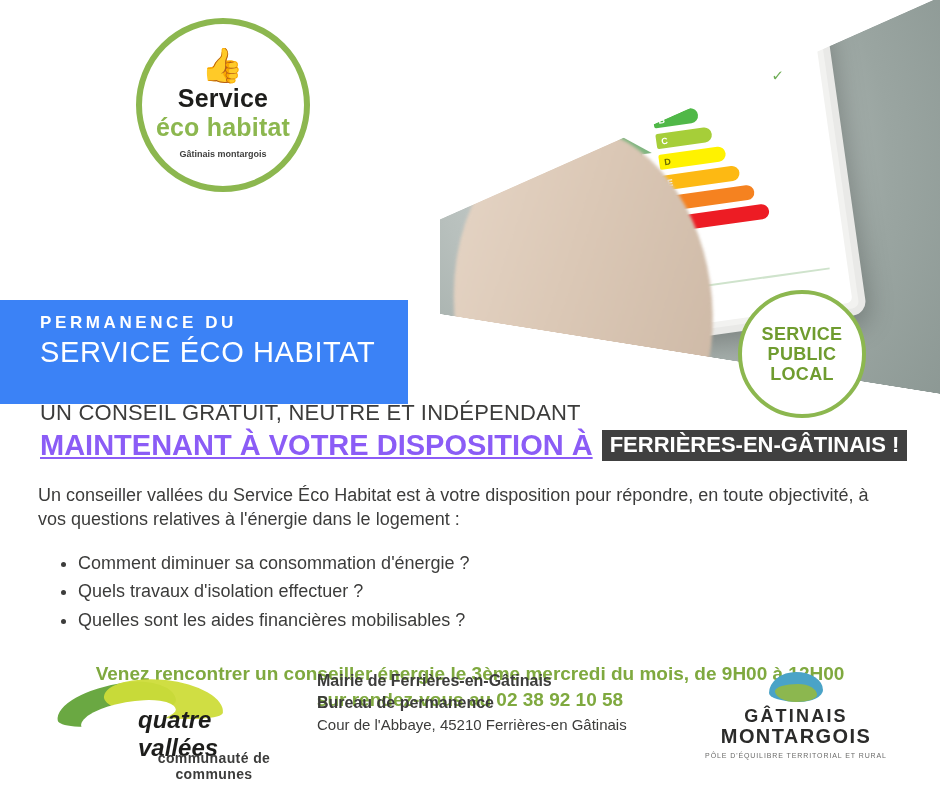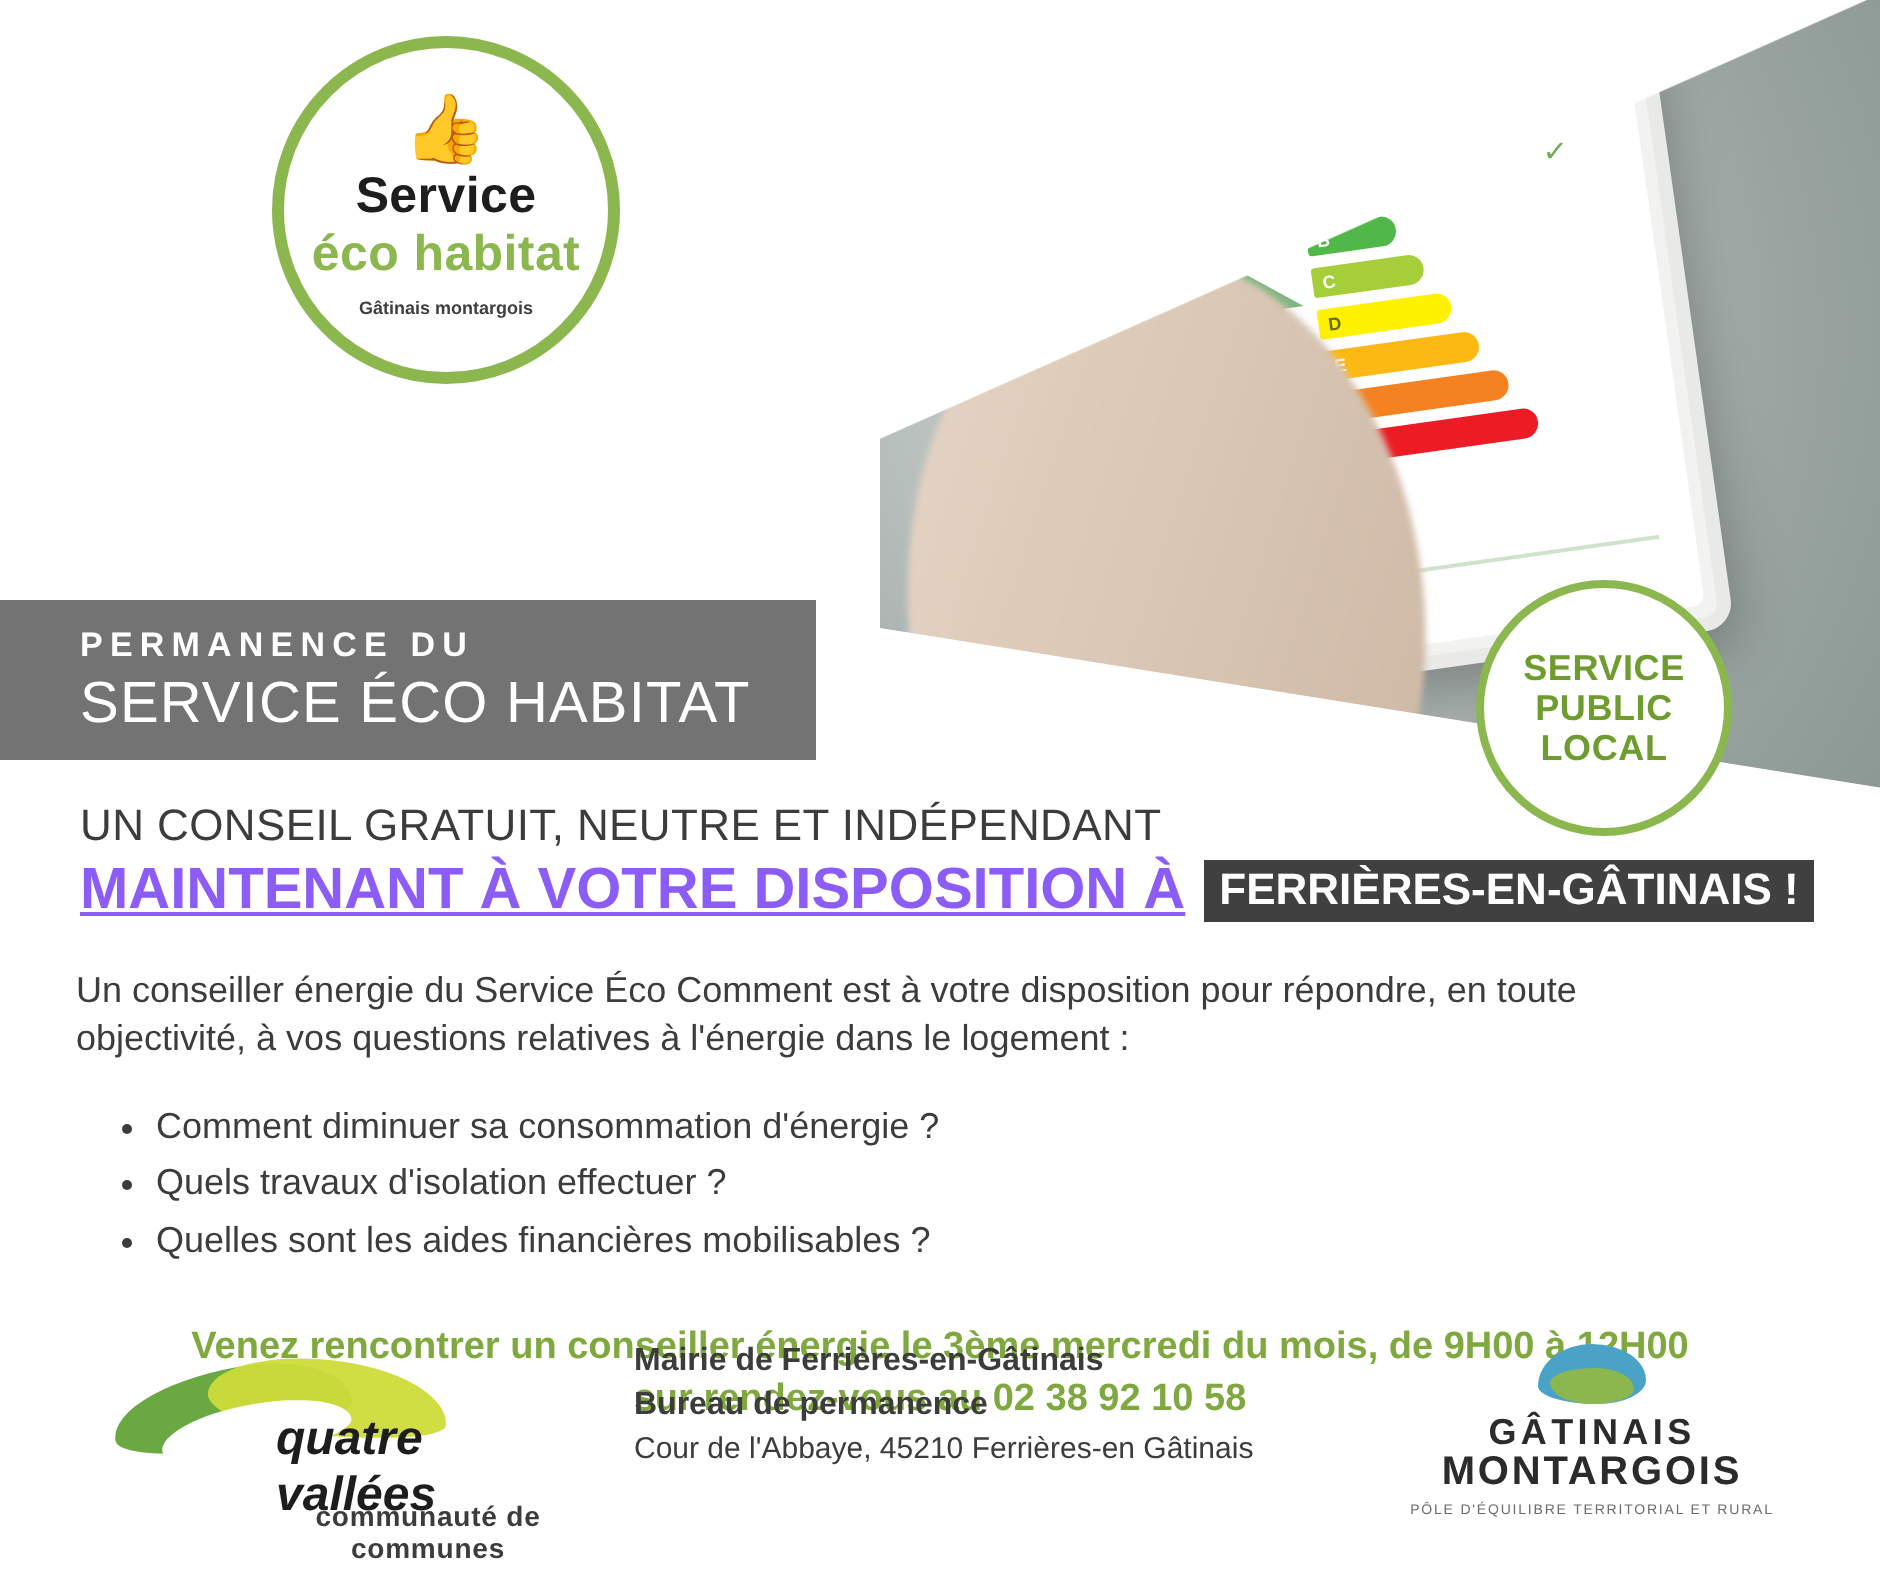--- a/index.html
+++ b/index.html
@@ -161,22 +161,22 @@
     align-items: center; justify-content: center;
     z-index: 6;
     line-height: 1.12;
   }
   .spl div { font-size: 18px; font-weight: bold; color: #6f9c2f; letter-spacing: .3px; }
 
   
   .title-block {
     position: absolute;
     left: 0; top: 300px;
-    width: 408px; height: 80px;
-    background: #737373;
+    width: 408px; height: 104px;
+    background: #3b82f6;
     color: #ffffff;
     padding: 13px 0 0 40px;
   }
   .title-small {
     font-size: 17px; font-weight: bold; letter-spacing: 3.6px;
   }
   .title-big {
     font-size: 29px; letter-spacing: .6px; margin-top: 3px; font-weight: normal;
   }
 
@@ -341,21 +341,21 @@
   <div class="title-big">SERVICE ÉCO HABITAT</div>
 </div>
 
 <div class="body-wrap">
   <div class="lead1">UN CONSEIL GRATUIT, NEUTRE ET INDÉPENDANT</div>
   <div class="lead2-row">
     <span class="lead2">MAINTENANT À VOTRE DISPOSITION À</span>
     <span class="highlight">FERRIÈRES-EN-GÂTINAIS !</span>
   </div>
 
-  <p class="para">Un conseiller énergie du Service Éco Comment est à votre disposition pour répondre, en toute objectivité, à vos questions relatives à l'énergie dans le logement :</p>
+  <p class="para">Un conseiller vallées du Service Éco Habitat est à votre disposition pour répondre, en toute objectivité, à vos questions relatives à l'énergie dans le logement :</p>
 
   <ul class="bullets">
     <li>Comment diminuer sa consommation d'énergie ?</li>
     <li>Quels travaux d'isolation effectuer ?</li>
     <li>Quelles sont les aides financières mobilisables ?</li>
   </ul>
 
   <div class="cta">
     <div>Venez rencontrer un conseiller énergie le 3ème mercredi du mois, de 9H00 à 12H00</div>
     <div>sur rendez-vous au 02 38 92 10 58</div>

